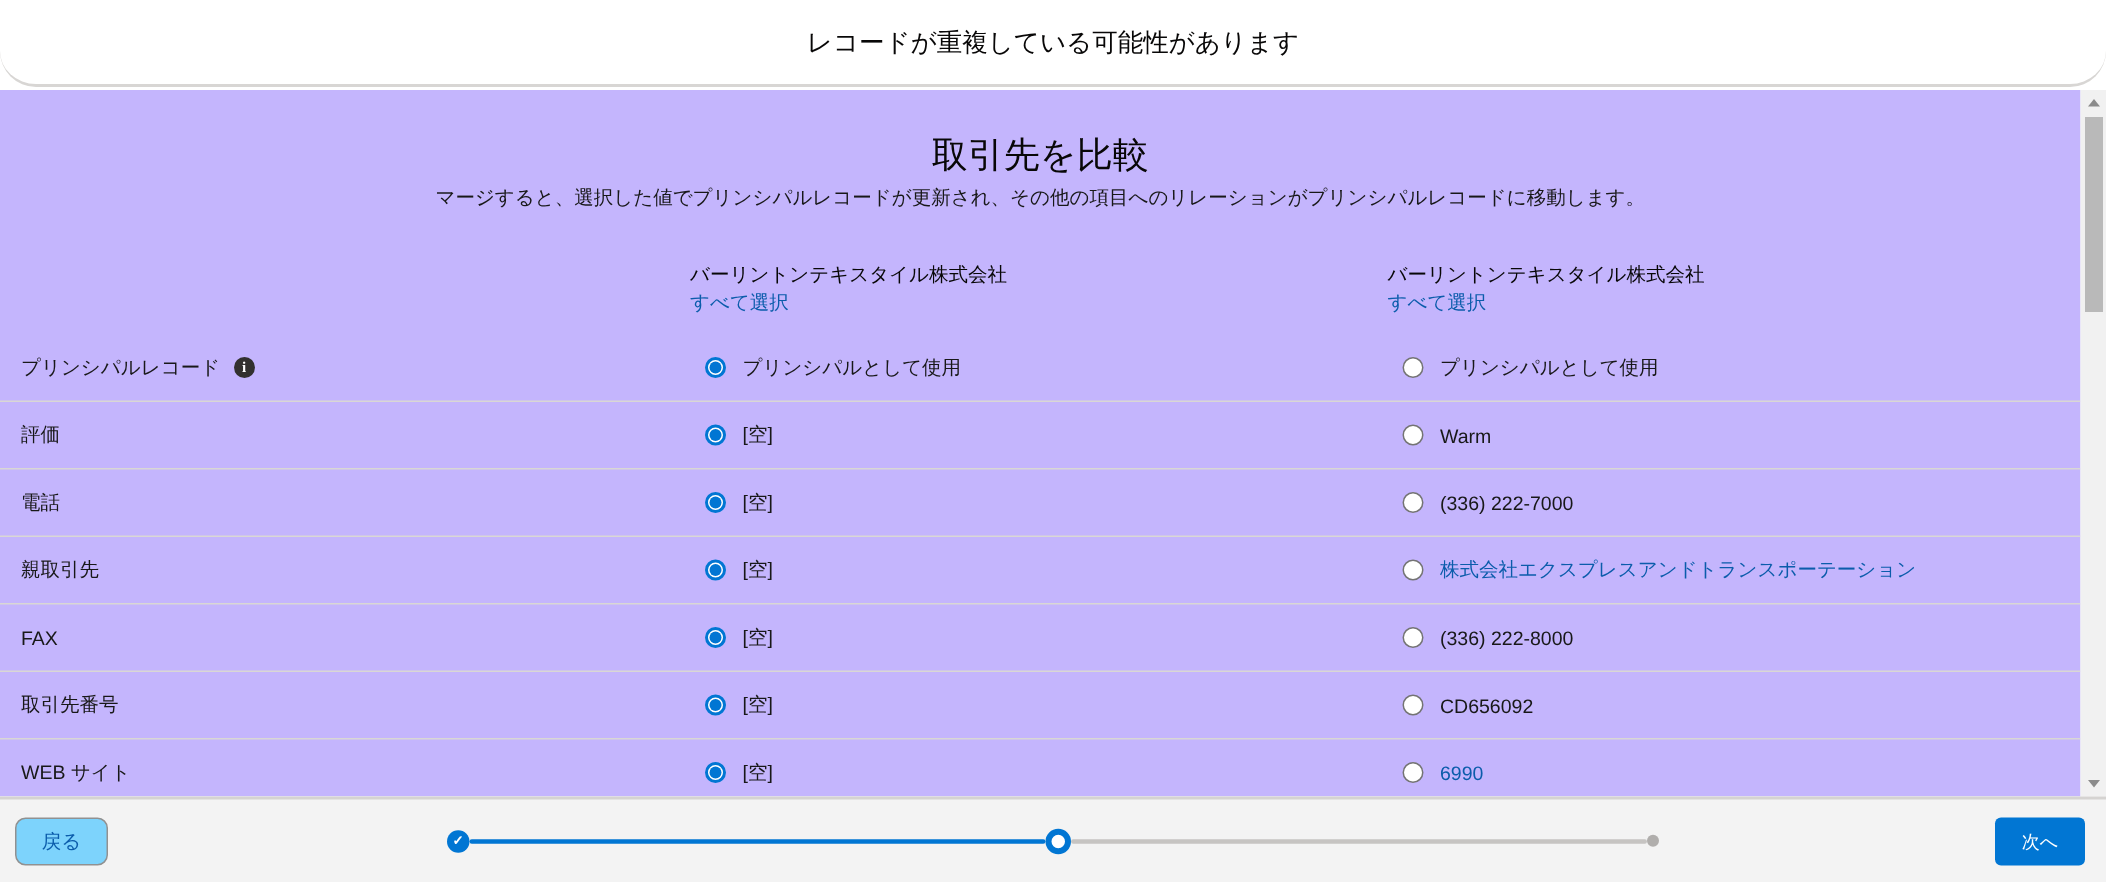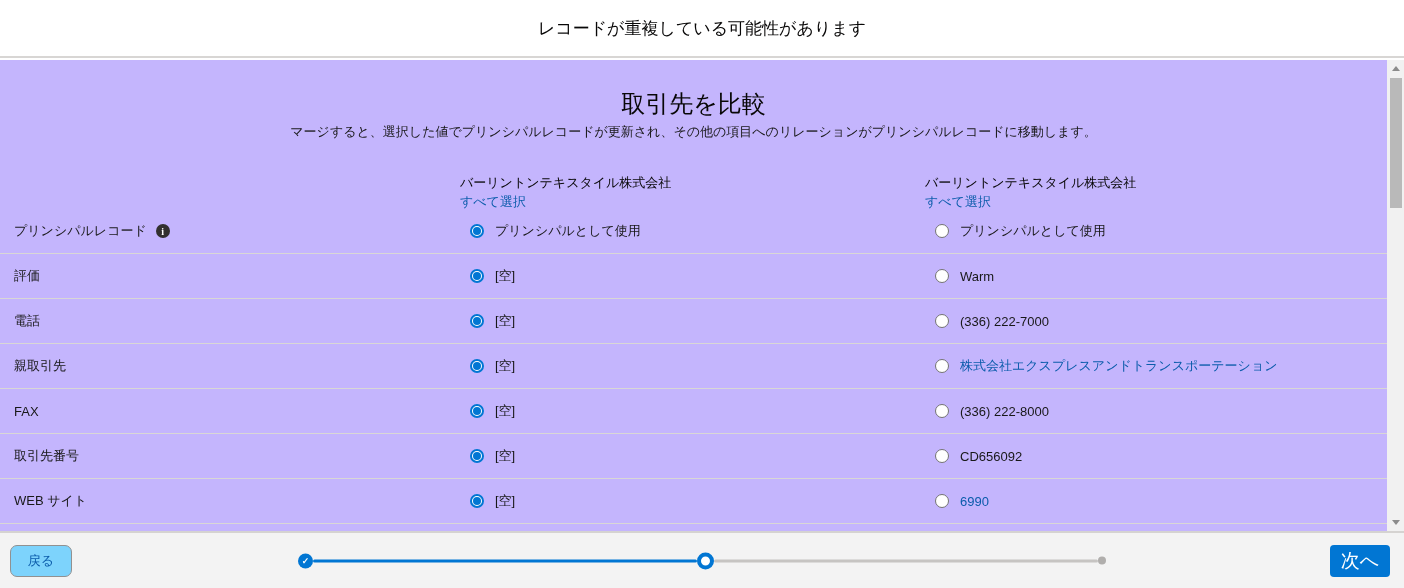--- a/index.html
+++ b/index.html
@@ -5,40 +5,40 @@
   * { box-sizing: border-box; }
   html,body { margin:0; padding:0; }
   body {
     width:1404px; height:588px; position:relative; overflow:hidden;
     background:#fff; font-family:"Liberation Sans", sans-serif; color:#181818;
   }
   
   .modal-header {
     position:absolute; top:0; left:0; right:0; height:58px;
     background:#fff; border-bottom:2px solid #d8d6d4;
-    display:flex; align-items:center; justify-content:center;
+    display:flex; align-items:center; justify-content:center;border-radius:24px;
   }
   .modal-header h2 { margin:0; font-size:17px; font-weight:400; color:#080707; }
 
   
   .content {
     position:absolute; top:60px; left:0; right:17px; bottom:57px;
     background:#c4b5fd; overflow:hidden;
   }
   .compare-title {
     margin:30px 0 6px; text-align:center;
     font-size:24px; font-weight:400; color:#080707; line-height:28px;
   }
   .compare-subtitle {
     margin:0 0 36px; text-align:center;
     font-size:13px; color:#181818; line-height:15px;
   }
   .cols-header {
     display:grid; grid-template-columns:460px 465px auto;
-    font-size:13px;
+    margin-bottom:14px; font-size:13px;
   }
   .col-head .col-name { display:block; color:#080707; margin-bottom:4px; line-height:15px; }
   .col-head .select-all { color:#0b5cab; cursor:pointer; line-height:15px; display:inline-block; }
 
   .row {
     display:grid; grid-template-columns:460px 465px auto;
     height:45px; align-items:center; border-bottom:1px solid #d9d7d5;
     font-size:13px;
   }
   .label-cell { padding-left:14px; display:flex; align-items:center; gap:8px; color:#181818; }
@@ -77,21 +77,21 @@
     background:#f3f3f3; border-top:2px solid #d5d3d1;
   }
   .back-btn {
     position:absolute; left:10px; top:12px; width:62px; height:32px;
     background:#7dd3fc; border:1px solid #919191; border-radius:7px;
     color:#0b5cab; font-size:13px; font-family:inherit; cursor:pointer;
   }
   .next-btn {
     position:absolute; right:14px; top:12px; width:60px; height:32px;
     background:#0176d3; border:none; border-radius:4px;
-    color:#fff; font-size:19px; font-family:inherit; cursor:pointer;
+    color:#fff; font-size:12px; font-family:inherit; cursor:pointer;
   }
   .progress {
     position:absolute; left:50%; top:50%; transform:translate(-50%,-50%);
     width:808px; display:flex; align-items:center;
   }
   .pline { height:3px; flex:1; border-radius:2px; }
   .pline.blue { background:#0176d3; }
   .pline.gray { background:#c6c4c2; }
   .step.done {
     width:15px; height:15px; border-radius:50%; background:#0176d3; color:#fff;

